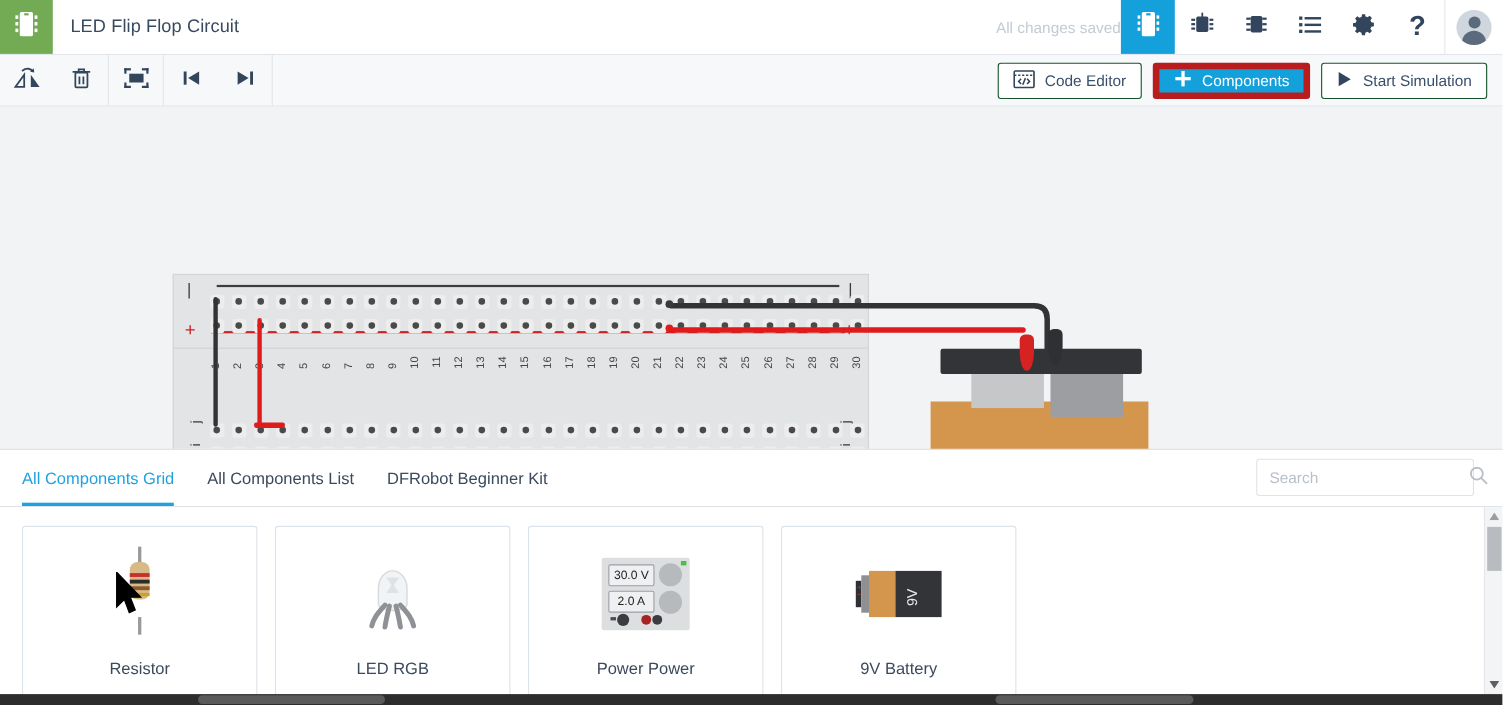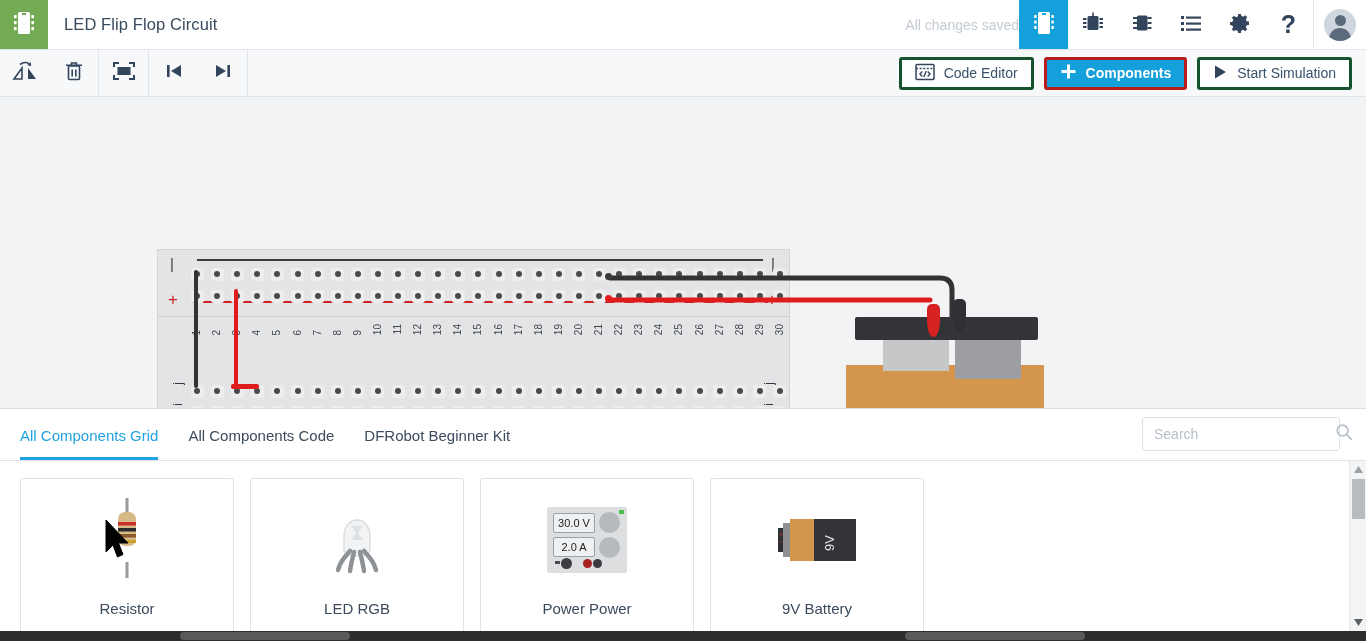--- a/index.html
+++ b/index.html
@@ -55,22 +55,22 @@
     width: 49px; height: 100%; display:flex; align-items:center; justify-content:center;
     cursor: pointer;
   }
   .t2-div { width:1px; height:100%; background:#e1e5ea; }
   .t2-spacer { flex: 1 1 auto; }
   .t2-right { display:flex; align-items:center; padding-right:14px; gap: 10px; }
   .btn {
     height: 33px; border-radius: 3px; display:flex; align-items:center;
     padding: 0 13px; font-size: 14px; cursor:pointer; gap: 9px; white-space: nowrap;
   }
-  .btn-light { background:#ffffff; border:3px solid #14532d; color:#39506b; }
-  .btn-primary { background:#13a0db; border:3px solid #b91c1c; color:#ffffff; font-weight:700; }
+  .btn-light { background:#ffffff; border:1px solid #14532d; color:#39506b; }
+  .btn-primary { background:#13a0db; border:6px solid #b91c1c; color:#ffffff; font-weight:400; }
 
   
   .canvas {
     flex: 1 1 auto; background:#f1f3f5; position: relative; overflow:hidden;
     border-bottom: 1px solid #dadee3;
   }
 
   
   .breadboard {
     position:absolute; left:157px; top:152px; width:633px; height:262px;
@@ -647,21 +647,21 @@
     </div>
   </div>
 
   <div class="panel">
 
     <div class="tabsrow">
       <div class="tab active">
         <span>All Components Grid</span>
       </div>
       <div class="tab">
-        <span>All Components Code</span>
+        <span>All Components List</span>
       </div>
       <div class="tab">
         <span>DFRobot Beginner Kit</span>
       </div>
 
       <div class="searchbox">
         <input type="text" placeholder="Search" style="">
         <span>
           <svg width="18" height="18" viewBox="0 0 18 18" fill="none" stroke="#b7bfc8" stroke-width="1.7">
             <circle cx="7.6" cy="7.6" r="5.4"></circle>

